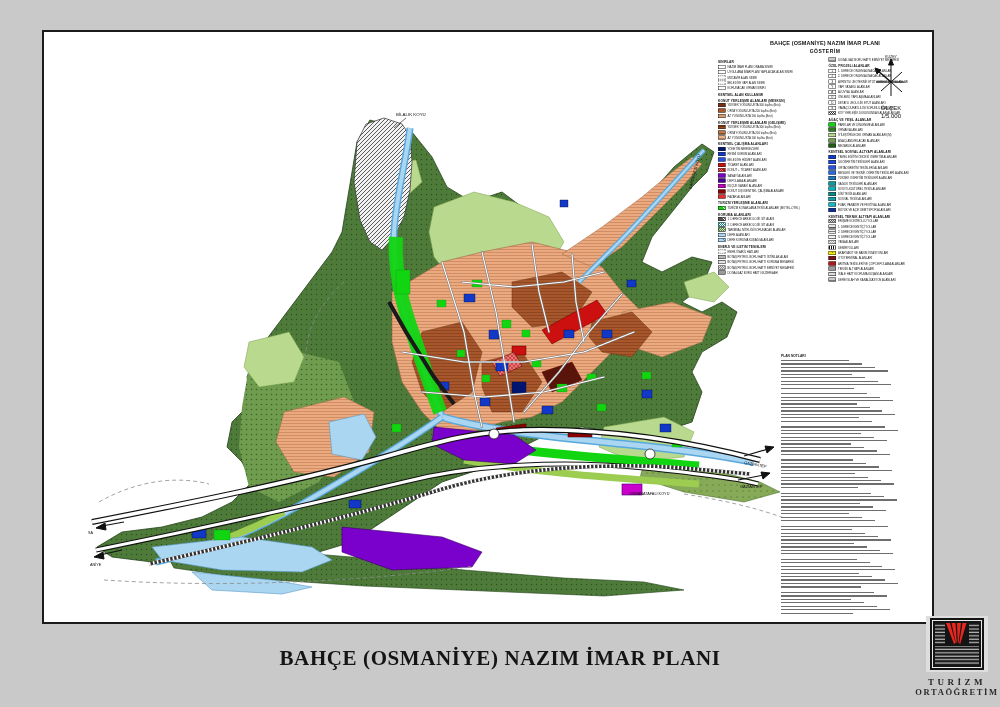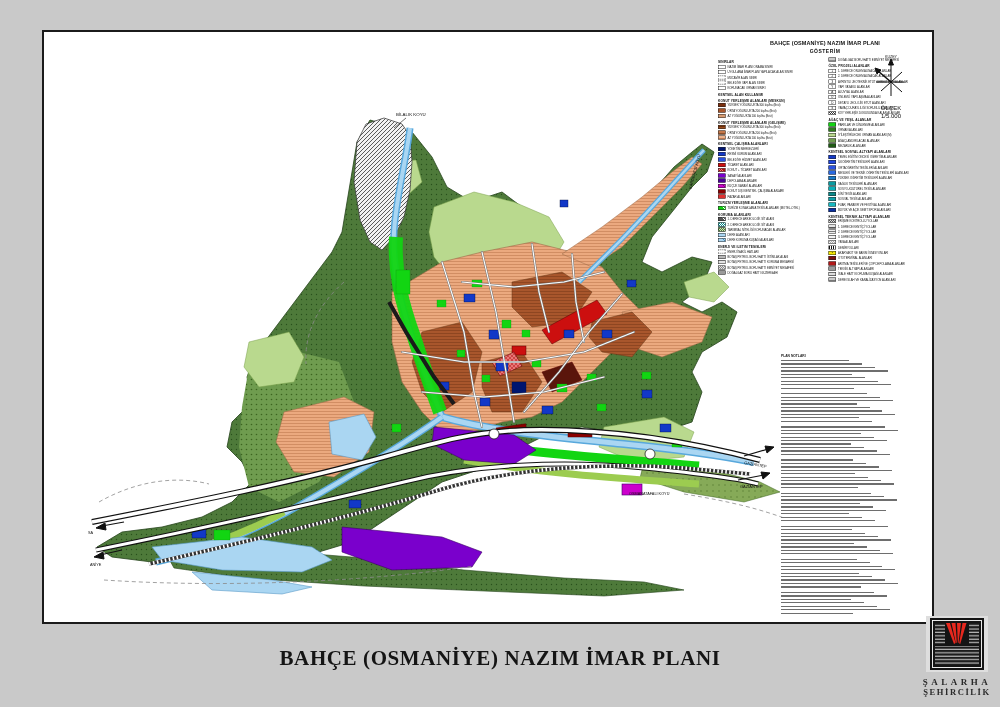--- a/index.html
+++ b/index.html
@@ -701,17 +701,17 @@
       <rect x="9" y="7" width="10" height="21" fill="url(#logoStripes)"></rect>
       <rect x="43" y="7" width="10" height="21" fill="url(#logoStripes)"></rect>
       <rect x="9" y="30" width="44" height="19" fill="url(#logoStripes)"></rect>
       <g fill="#e8281e">
         <polygon points="20,7 24,7 29.5,27 28,28"></polygon>
         <polygon points="25.5,7 29.5,7 30.8,26.5 29.8,27"></polygon>
         <polygon points="31,7 35,7 32.5,27 31.8,26.8"></polygon>
         <polygon points="36.5,7 40.5,7 34.2,28 33.2,27.2"></polygon>
       </g>
     </svg>
-    <div class="logo-line1">ŞALARHA</div>
-    <div class="logo-line2">ŞEHİRCİLİK</div>
+    <div class="logo-line1">TURİZM</div>
+    <div class="logo-line2">ORTAÖĞRETİM</div>
   </div>
 
 </div>
 
 </body></html>

